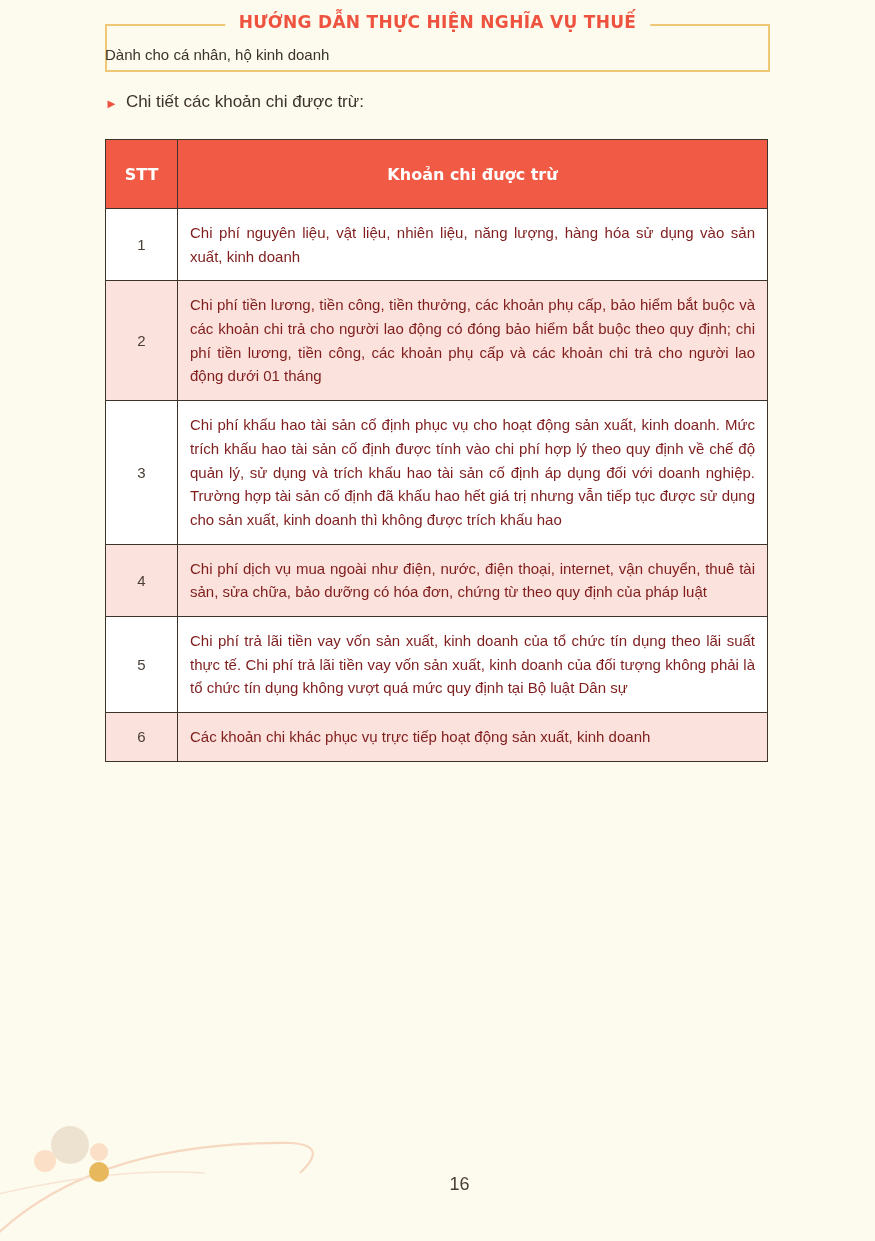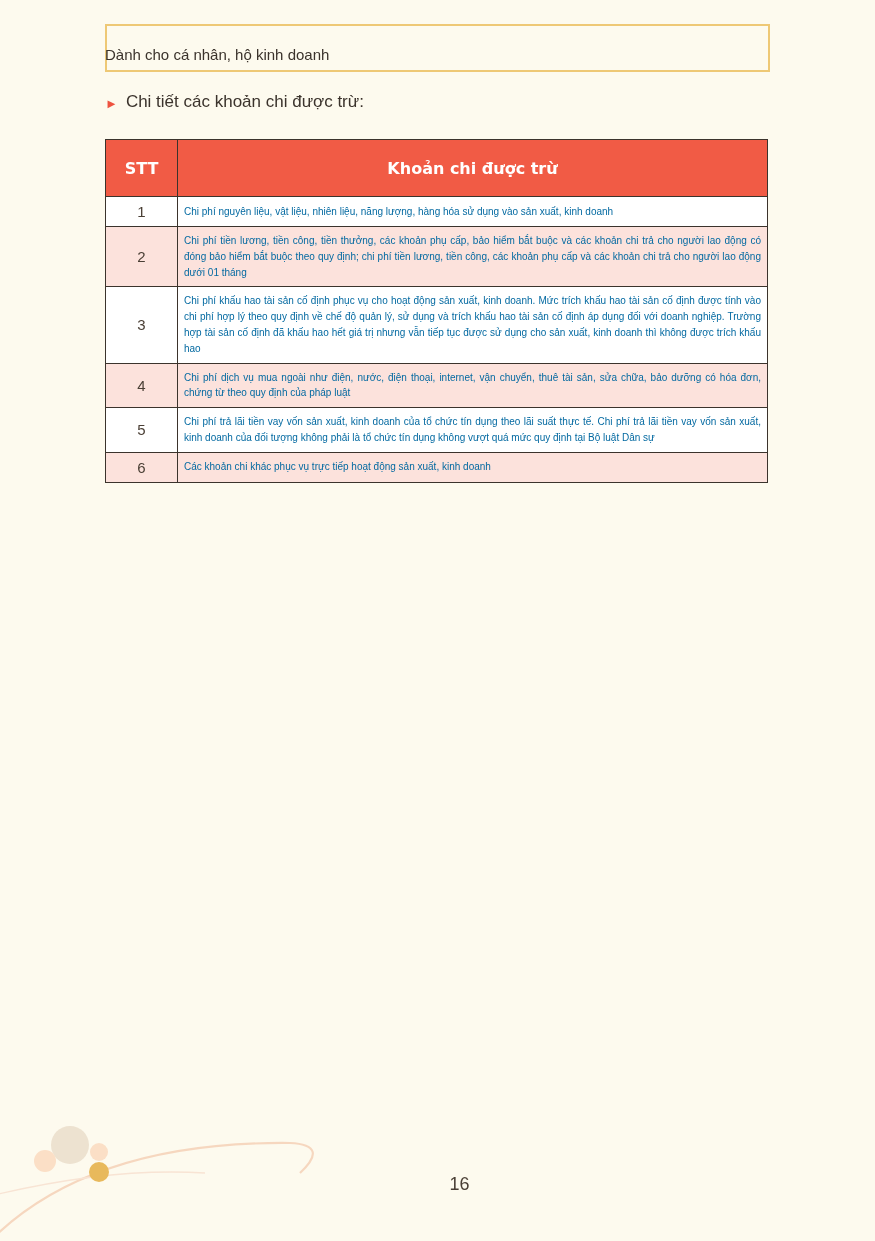--- a/index.html
+++ b/index.html
@@ -80,44 +80,44 @@
   .table {
     position: absolute;
     left: 105px;
     top: 139px;
     width: 663px;
     border-collapse: collapse;
     table-layout: fixed;
   }
   .table th, .table td {
     border: 1.5px solid #3B332C;
-    padding: 6px;
+    padding: 12px;
   }
   .table thead th {
     background: #F15B45;
     color: #FFFFFF;
     font-size: 16px;
     font-weight: bold;
     text-align: center;
     height: 44px;
     border-color: #3B332C;
     font-family: "DejaVu Sans", sans-serif;
   }
   .col-stt { width: 72px; }
   .cell-stt {
     text-align: center;
     vertical-align: middle;
     font-size: 15px;
     color: #4A3F35;
   }
   .cell-text {
     vertical-align: middle;
-    font-size: 10px;
+    font-size: 15px;
     line-height: 1.58;
-    color: #0369a1;
+    color: #7f1d1d;
     padding: 11px 12px 11px 14px;
     text-align: justify;
     text-justify: inter-word;
     hyphens: none;
   }
   tr.alt .cell-stt, tr.alt .cell-text {
     background: #FCE2DC;
   }
   tr.plain .cell-stt, tr.plain .cell-text {
     background: #FFFFFF;
@@ -141,20 +141,21 @@
     width: 400px;
     height: 160px;
     pointer-events: none;
   }
 </style>
 </head>
 <body>
 
 <div class="header-wrap">
   <div class="header-box"></div>
+  <div class="header-title">HƯỚNG DẪN THỰC HIỆN NGHĨA VỤ THUẾ</div>
   <div class="header-sub">Dành cho cá nhân, hộ kinh doanh</div>
 </div>
 
 <div class="bullet-line">
   <span class="bullet-arrow">►</span>
   <span>Chi tiết các khoản chi được trừ:</span>
 </div>
 
 <table class="table">
   <colgroup>

